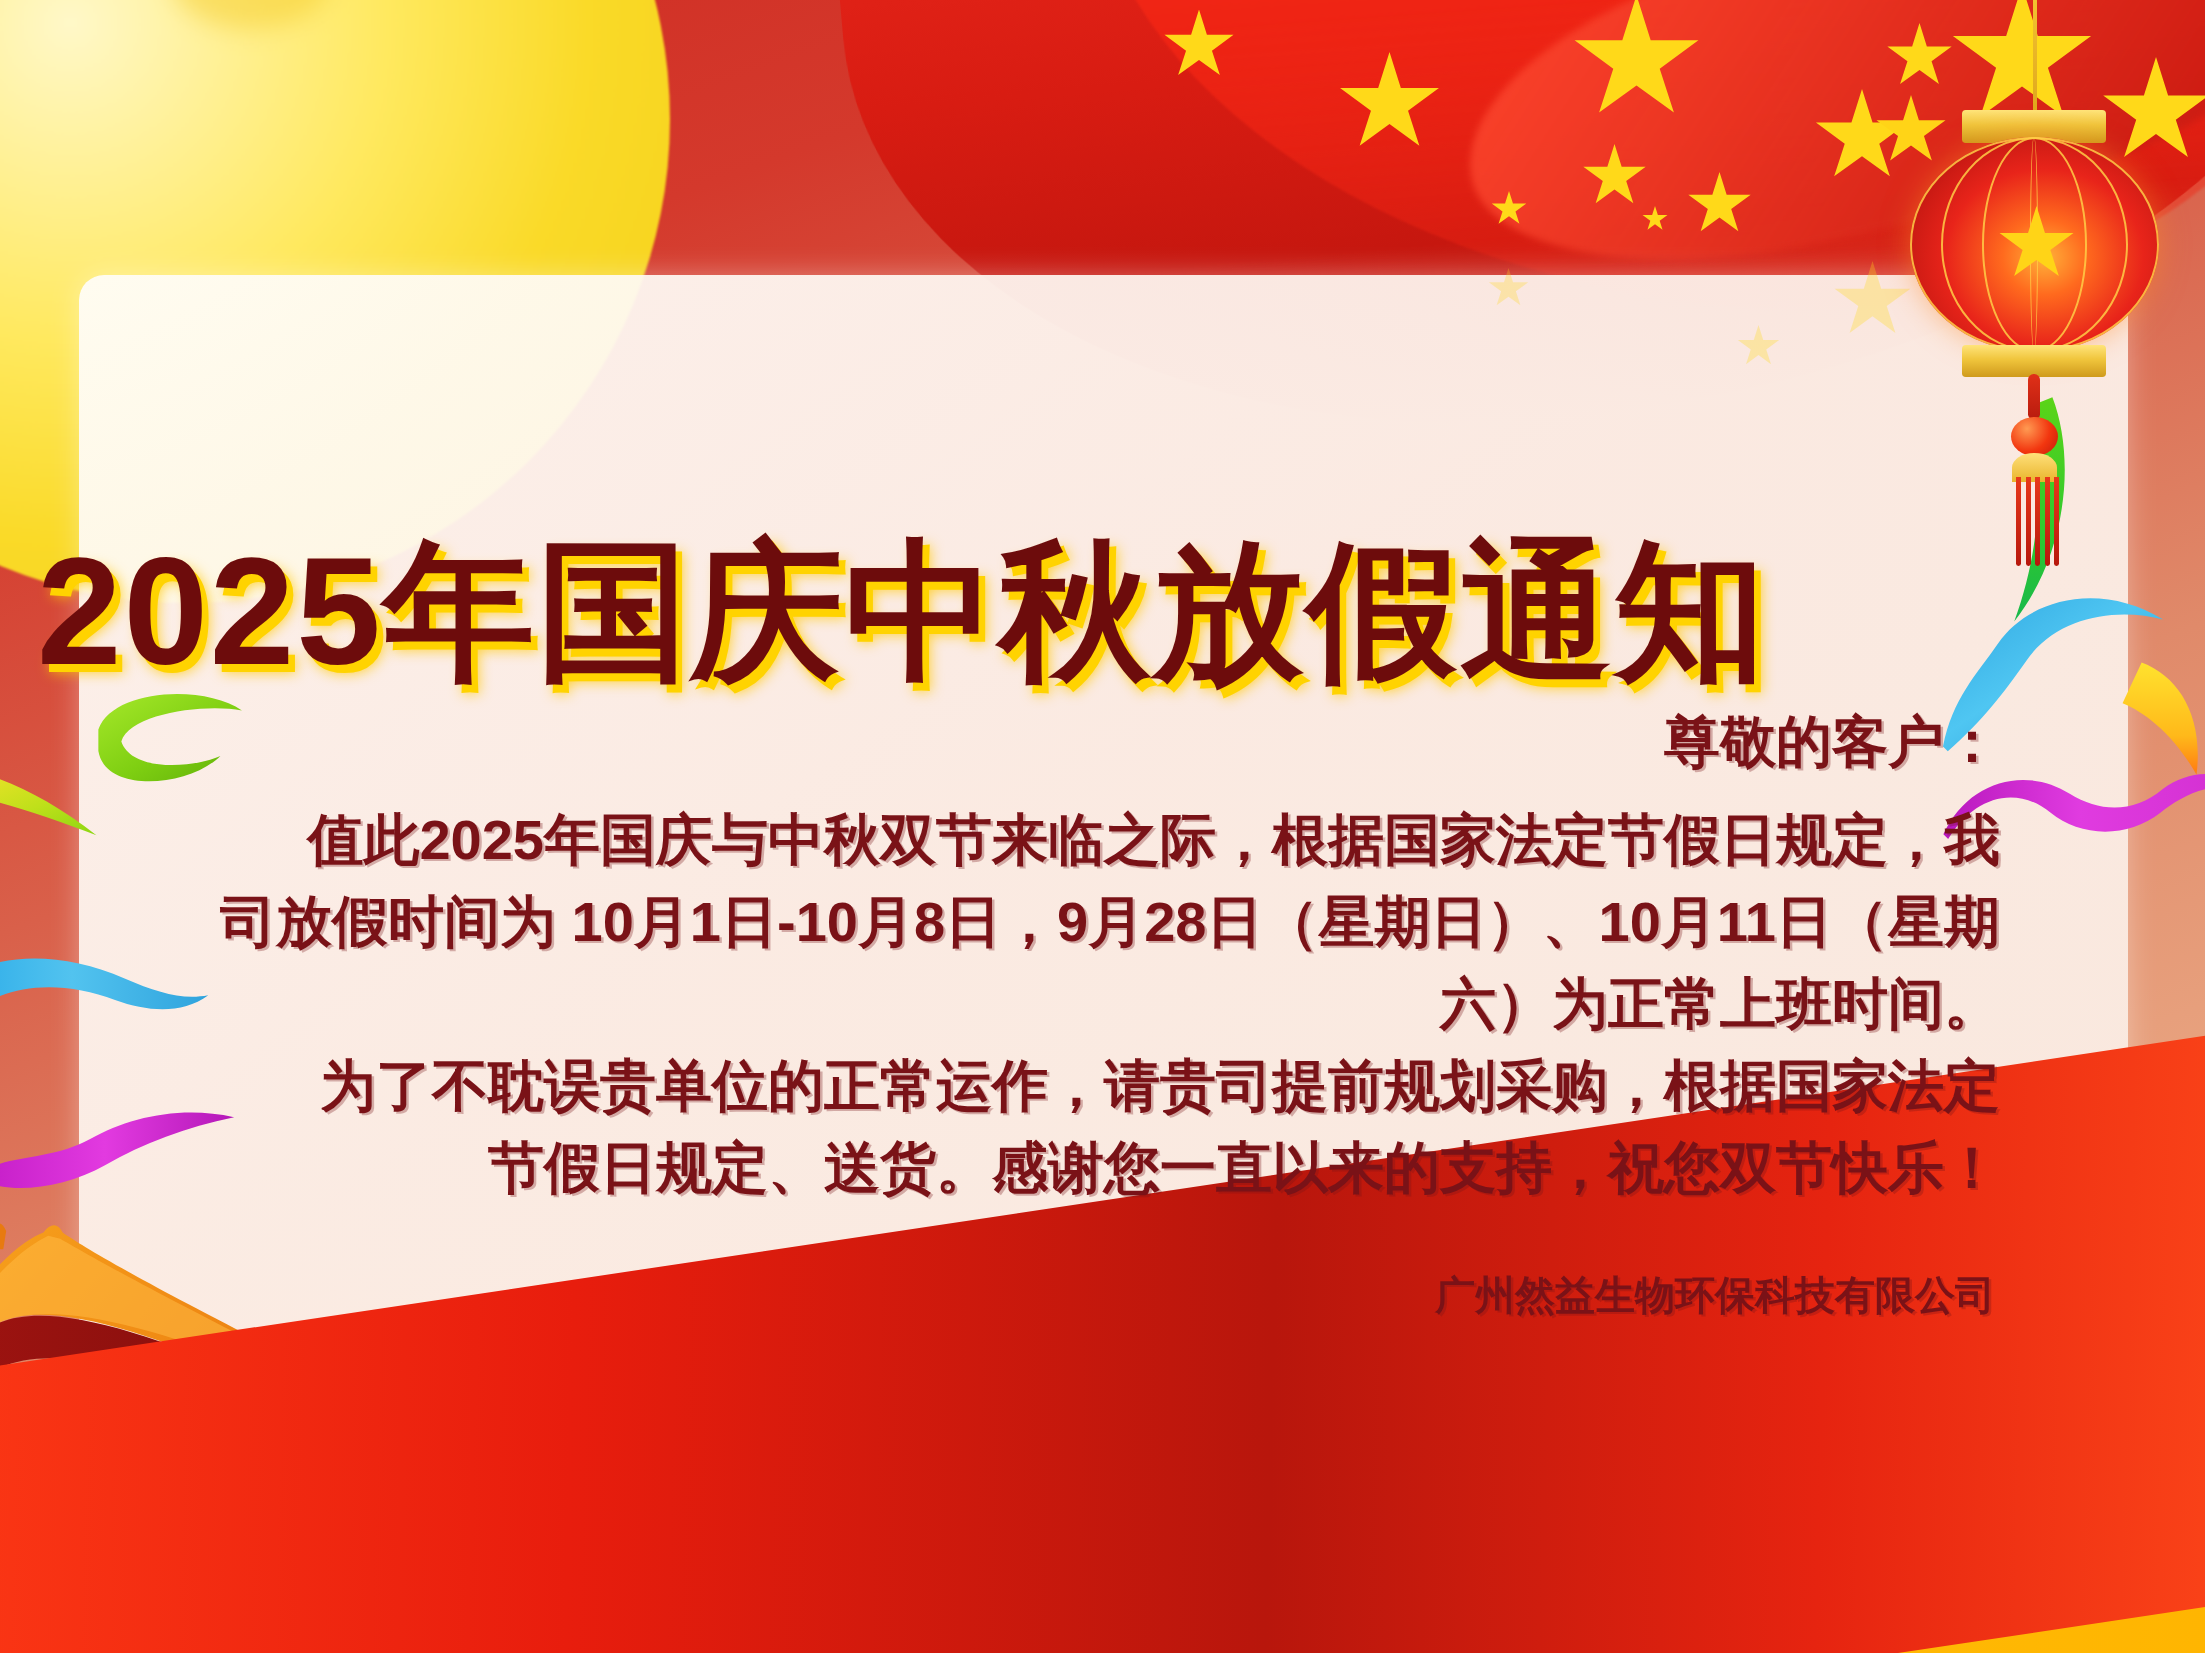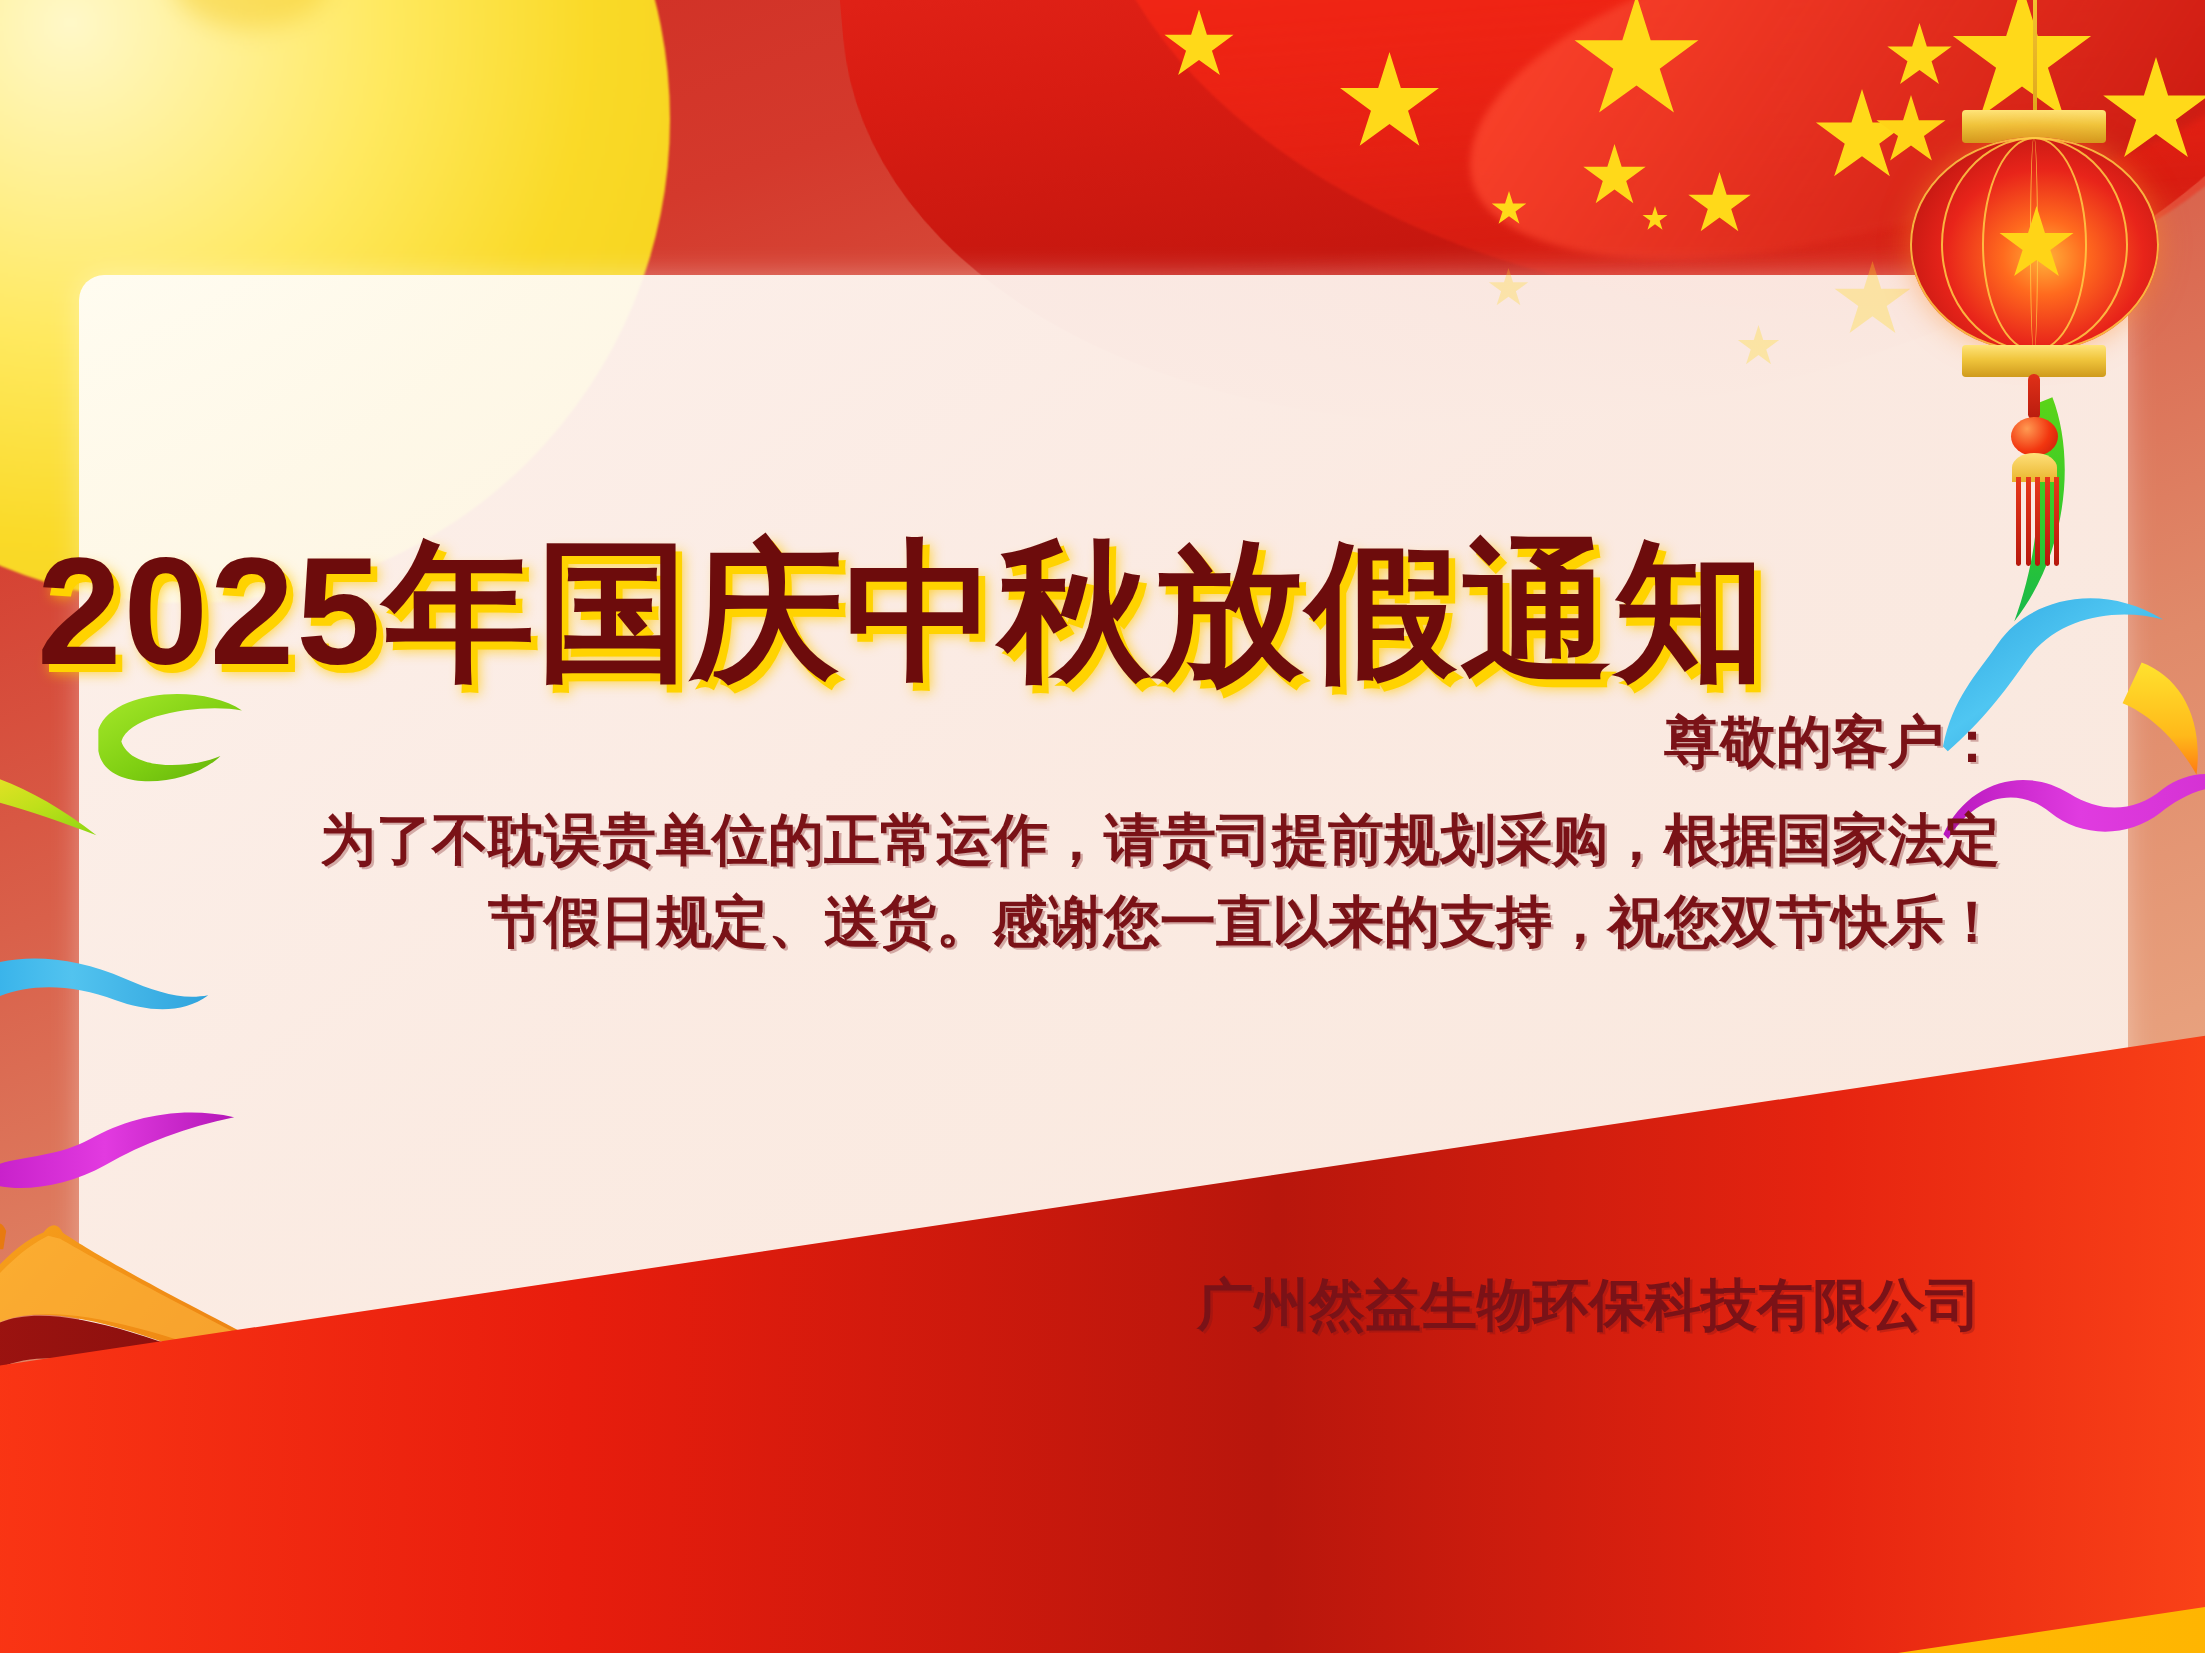--- a/index.html
+++ b/index.html
@@ -118,23 +118,23 @@
     position:absolute;left:191px;top:701px;width:1809px;
     font-size:56px;line-height:82px;font-weight:bold;
     color:#7a1217;
     text-shadow:2.4px 2.4px 0 rgba(120,20,22,.30);
   }
   .body p{margin:0;text-align:right;}
   .body .indent{text-indent:2em;}
   .gap{height:16.3px;}
 
   .signature{
-    position:absolute;left:191px;top:1268px;width:1809px;text-align:right;
+    position:absolute;left:205px;top:1268px;width:1809px;text-align:right;
     padding-right:19px;
-    font-size:56px;font-weight:bold;color:#7a1217;
+    font-size:40px;font-weight:bold;color:#7a1217;
     text-shadow:2.4px 2.4px 0 rgba(120,20,22,.30);
   }
 </style>
 </head>
 <body>
 
 <div id="poster">
 
   <div class="moon">
 
@@ -381,19 +381,20 @@
 
   <div class="banner-red2"></div>
   <div class="banner-yellow"></div>
   <div class="banner-red"></div>
 
   <h1 class="title">2025年国庆中秋放假通知</h1>
 
   <div class="body">
     <p>尊敬的客户：</p>
     <div class="gap"></div>
+    <p class="indent">值此2025年国庆与中秋双节来临之际，根据国家法定节假日规定，我司放假时间为  10月1日-10月8日，9月28日（星期日）、10月11日（星期六）为正常上班时间。</p>
     <p class="indent">为了不耽误贵单位的正常运作，请贵司提前规划采购，根据国家法定节假日规定、送货。感谢您一直以来的支持，祝您双节快乐！</p>
   </div>
 
   <div class="signature">广州然益生物环保科技有限公司</div>
 
 </div>
 
 
 </body></html>

